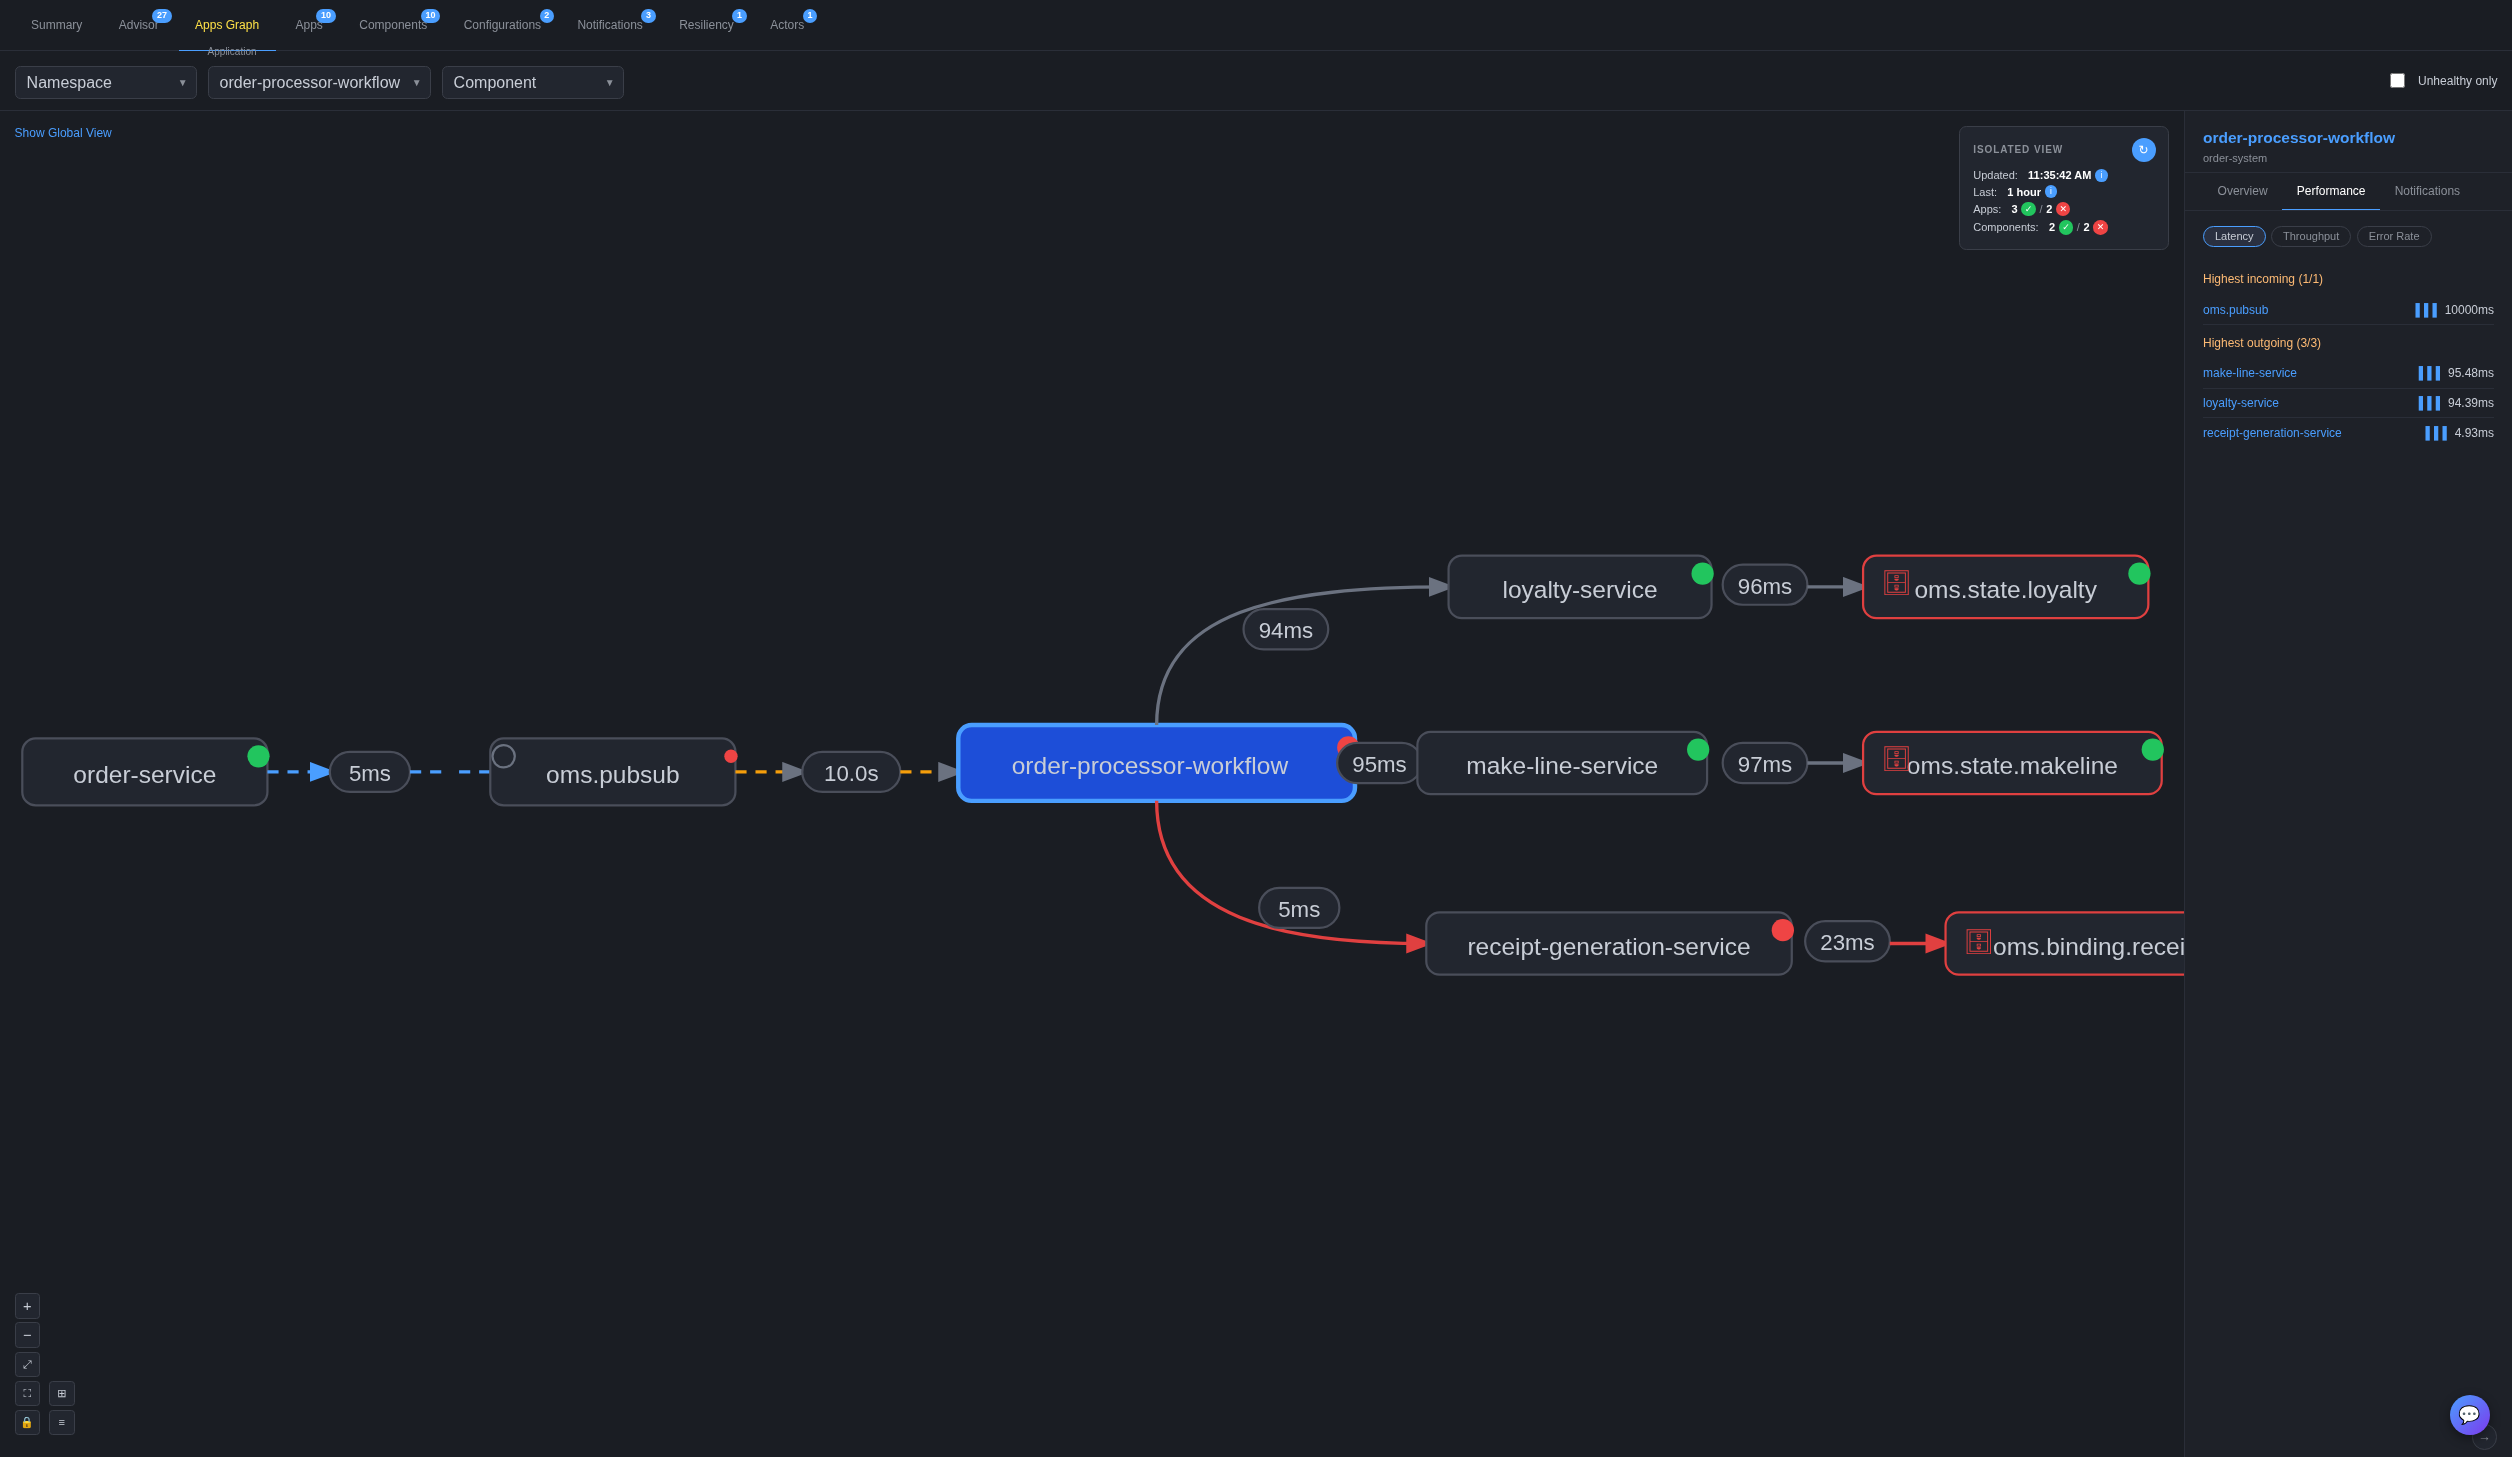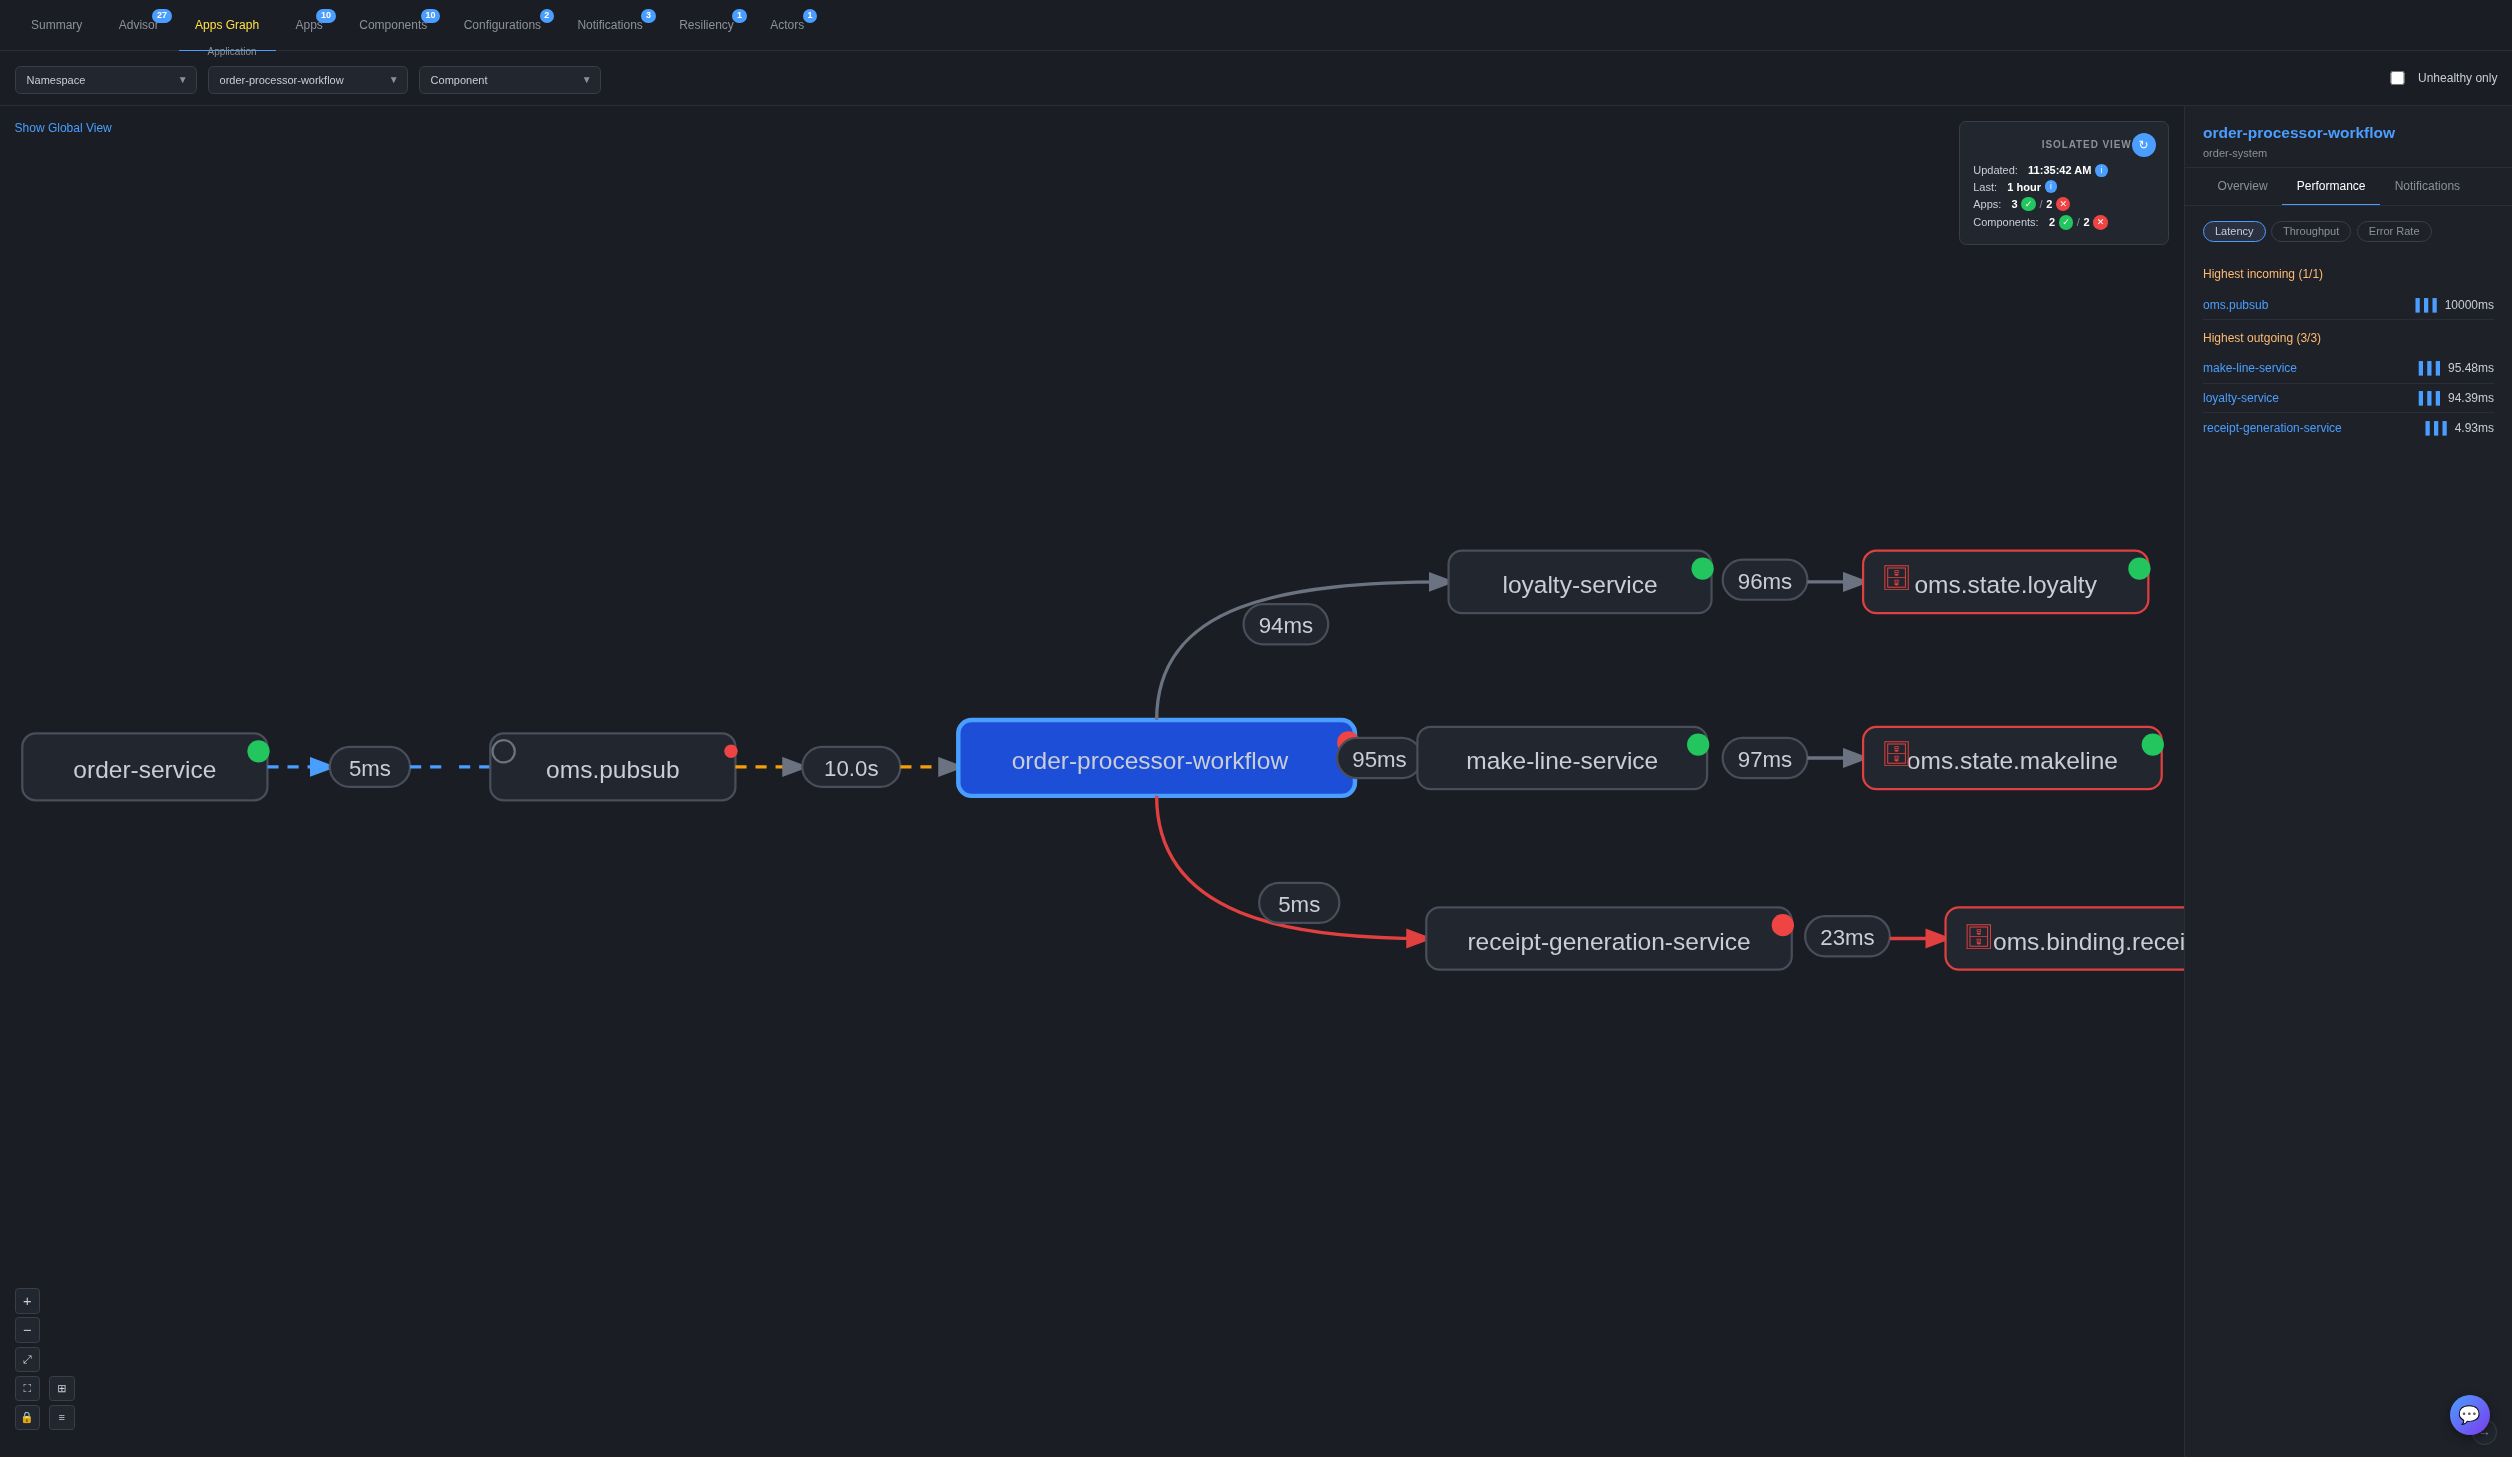--- a/index.html
+++ b/index.html
@@ -65,21 +65,21 @@
       display: flex;
       align-items: center;
     }
     .filter-select select {
       appearance: none;
       background: #22262f;
       border: 0.9px solid #3a3e48;
       color: #c8cdd6;
       padding: 7.3px 29px 7.3px 11px;
       border-radius: 5.5px;
-      font-size: 11px;
+      font-size: 16px;
       cursor: pointer;
       outline: none;
     }
     .filter-chevron {
       position: absolute;
       right: 9px;
       pointer-events: none;
       color: #8b9099;
       font-size: 10px;
     }
@@ -144,21 +144,21 @@
       background: #22262f;
       border: 0.9px solid #3a3e48;
       border-radius: 7.3px;
       padding: 11px 12.8px;
       min-width: 210px;
       z-index: 10;
     }
     .isolated-panel-header {
       display: flex;
       align-items: center;
-      justify-content: flex-end;
+      justify-content: space-between;
       margin-bottom: 7.3px;
     }
     .isolated-label {
       font-size: 10px;
       font-weight: 700;
       letter-spacing: 0.9px;
       color: #8b9099;
       text-transform: uppercase;
     }
     .refresh-btn {

